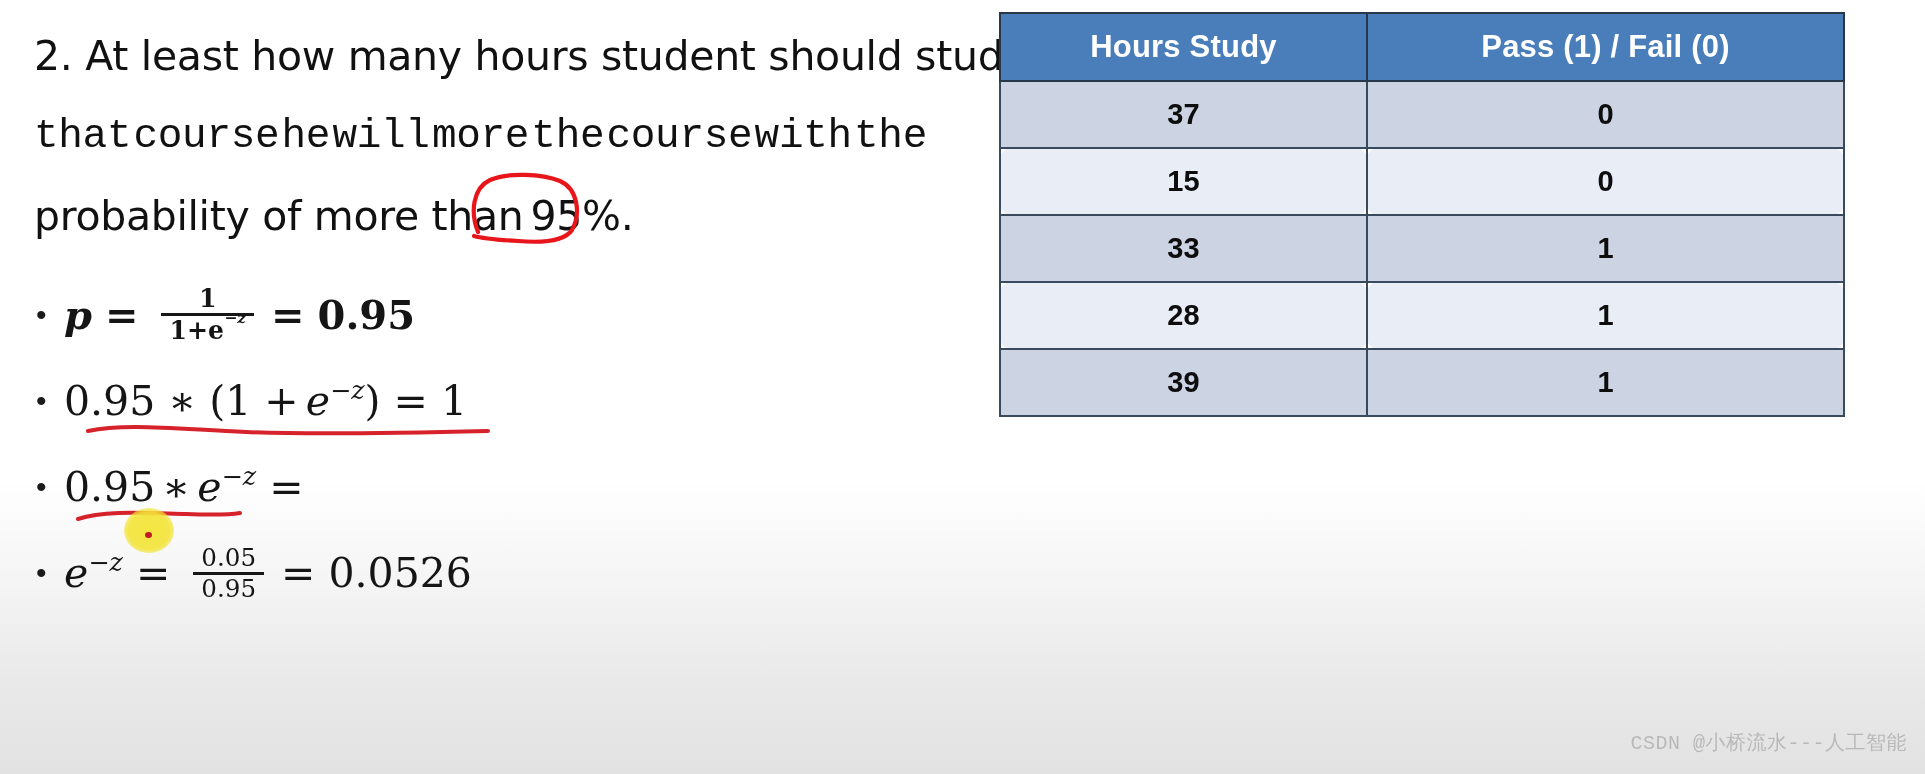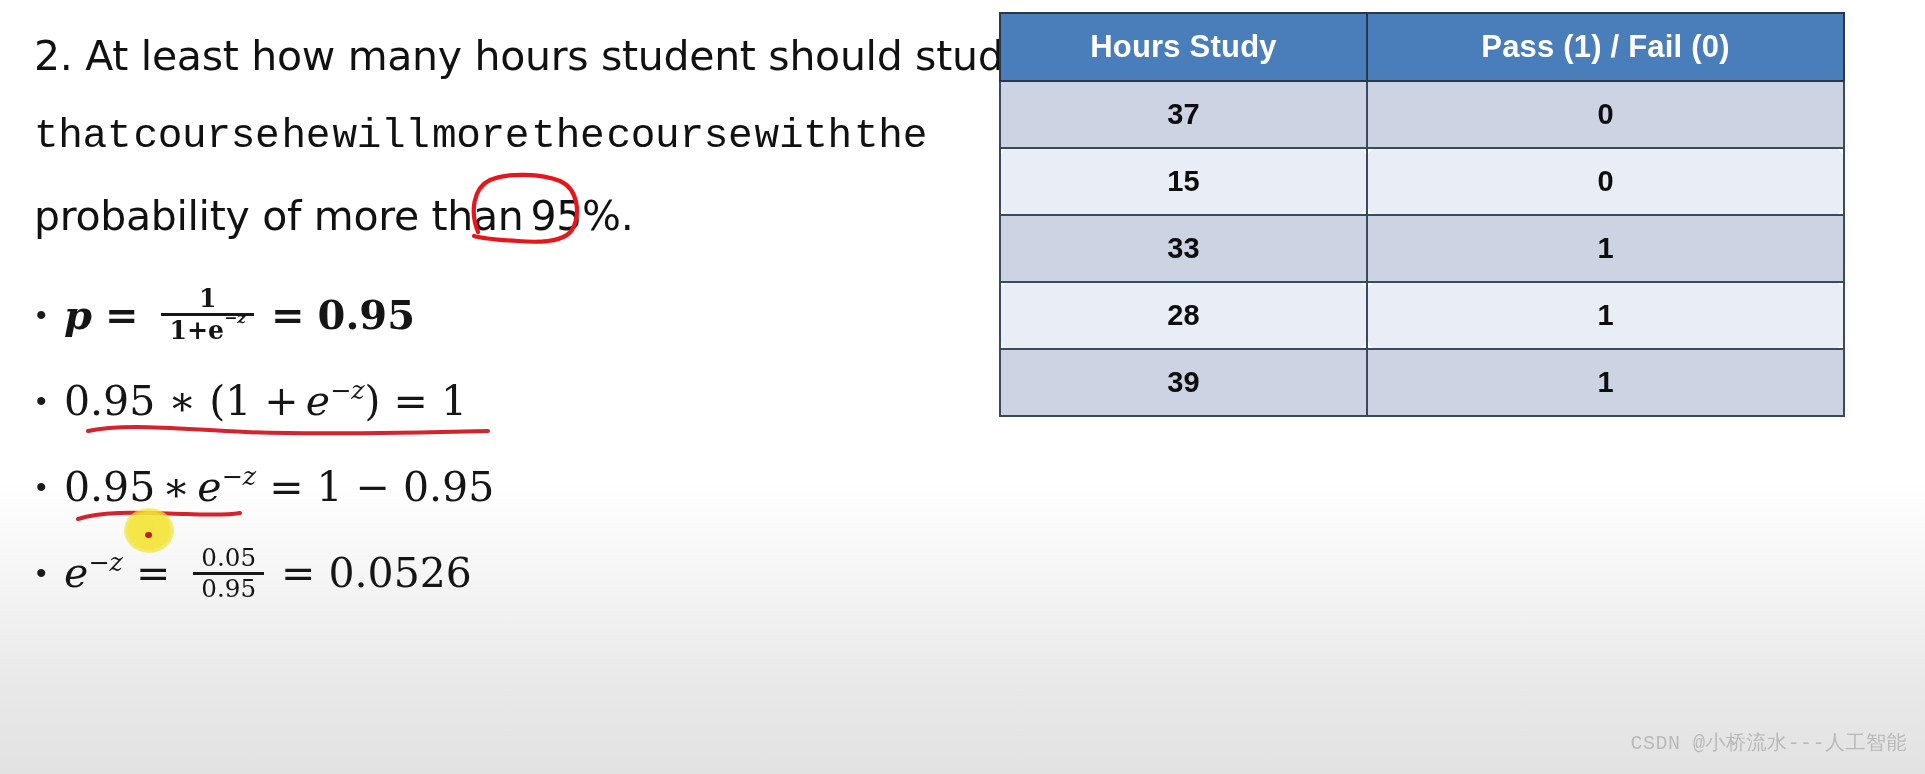--- a/index.html
+++ b/index.html
@@ -269,21 +269,20 @@
       <span class="eq">
         <span>0.95</span>
         <span class="sp-sm"></span>
         <span>∗</span>
         <span class="sp-sm"></span>
         <span class="it">e</span>
           <span class="sup">−z</span>
         <span class="sp"></span>
         <span>=</span>
         <span class="sp"></span>
-        <span>1 − 0.95</span>
       </span>
     </div>
 
     <div class="eqrow">
       <span class="bullet">•</span>
       <span class="eq">
         <span class="it">e</span>
           <span class="sup">−z</span>
         <span class="sp"></span>
         <span>=</span>

